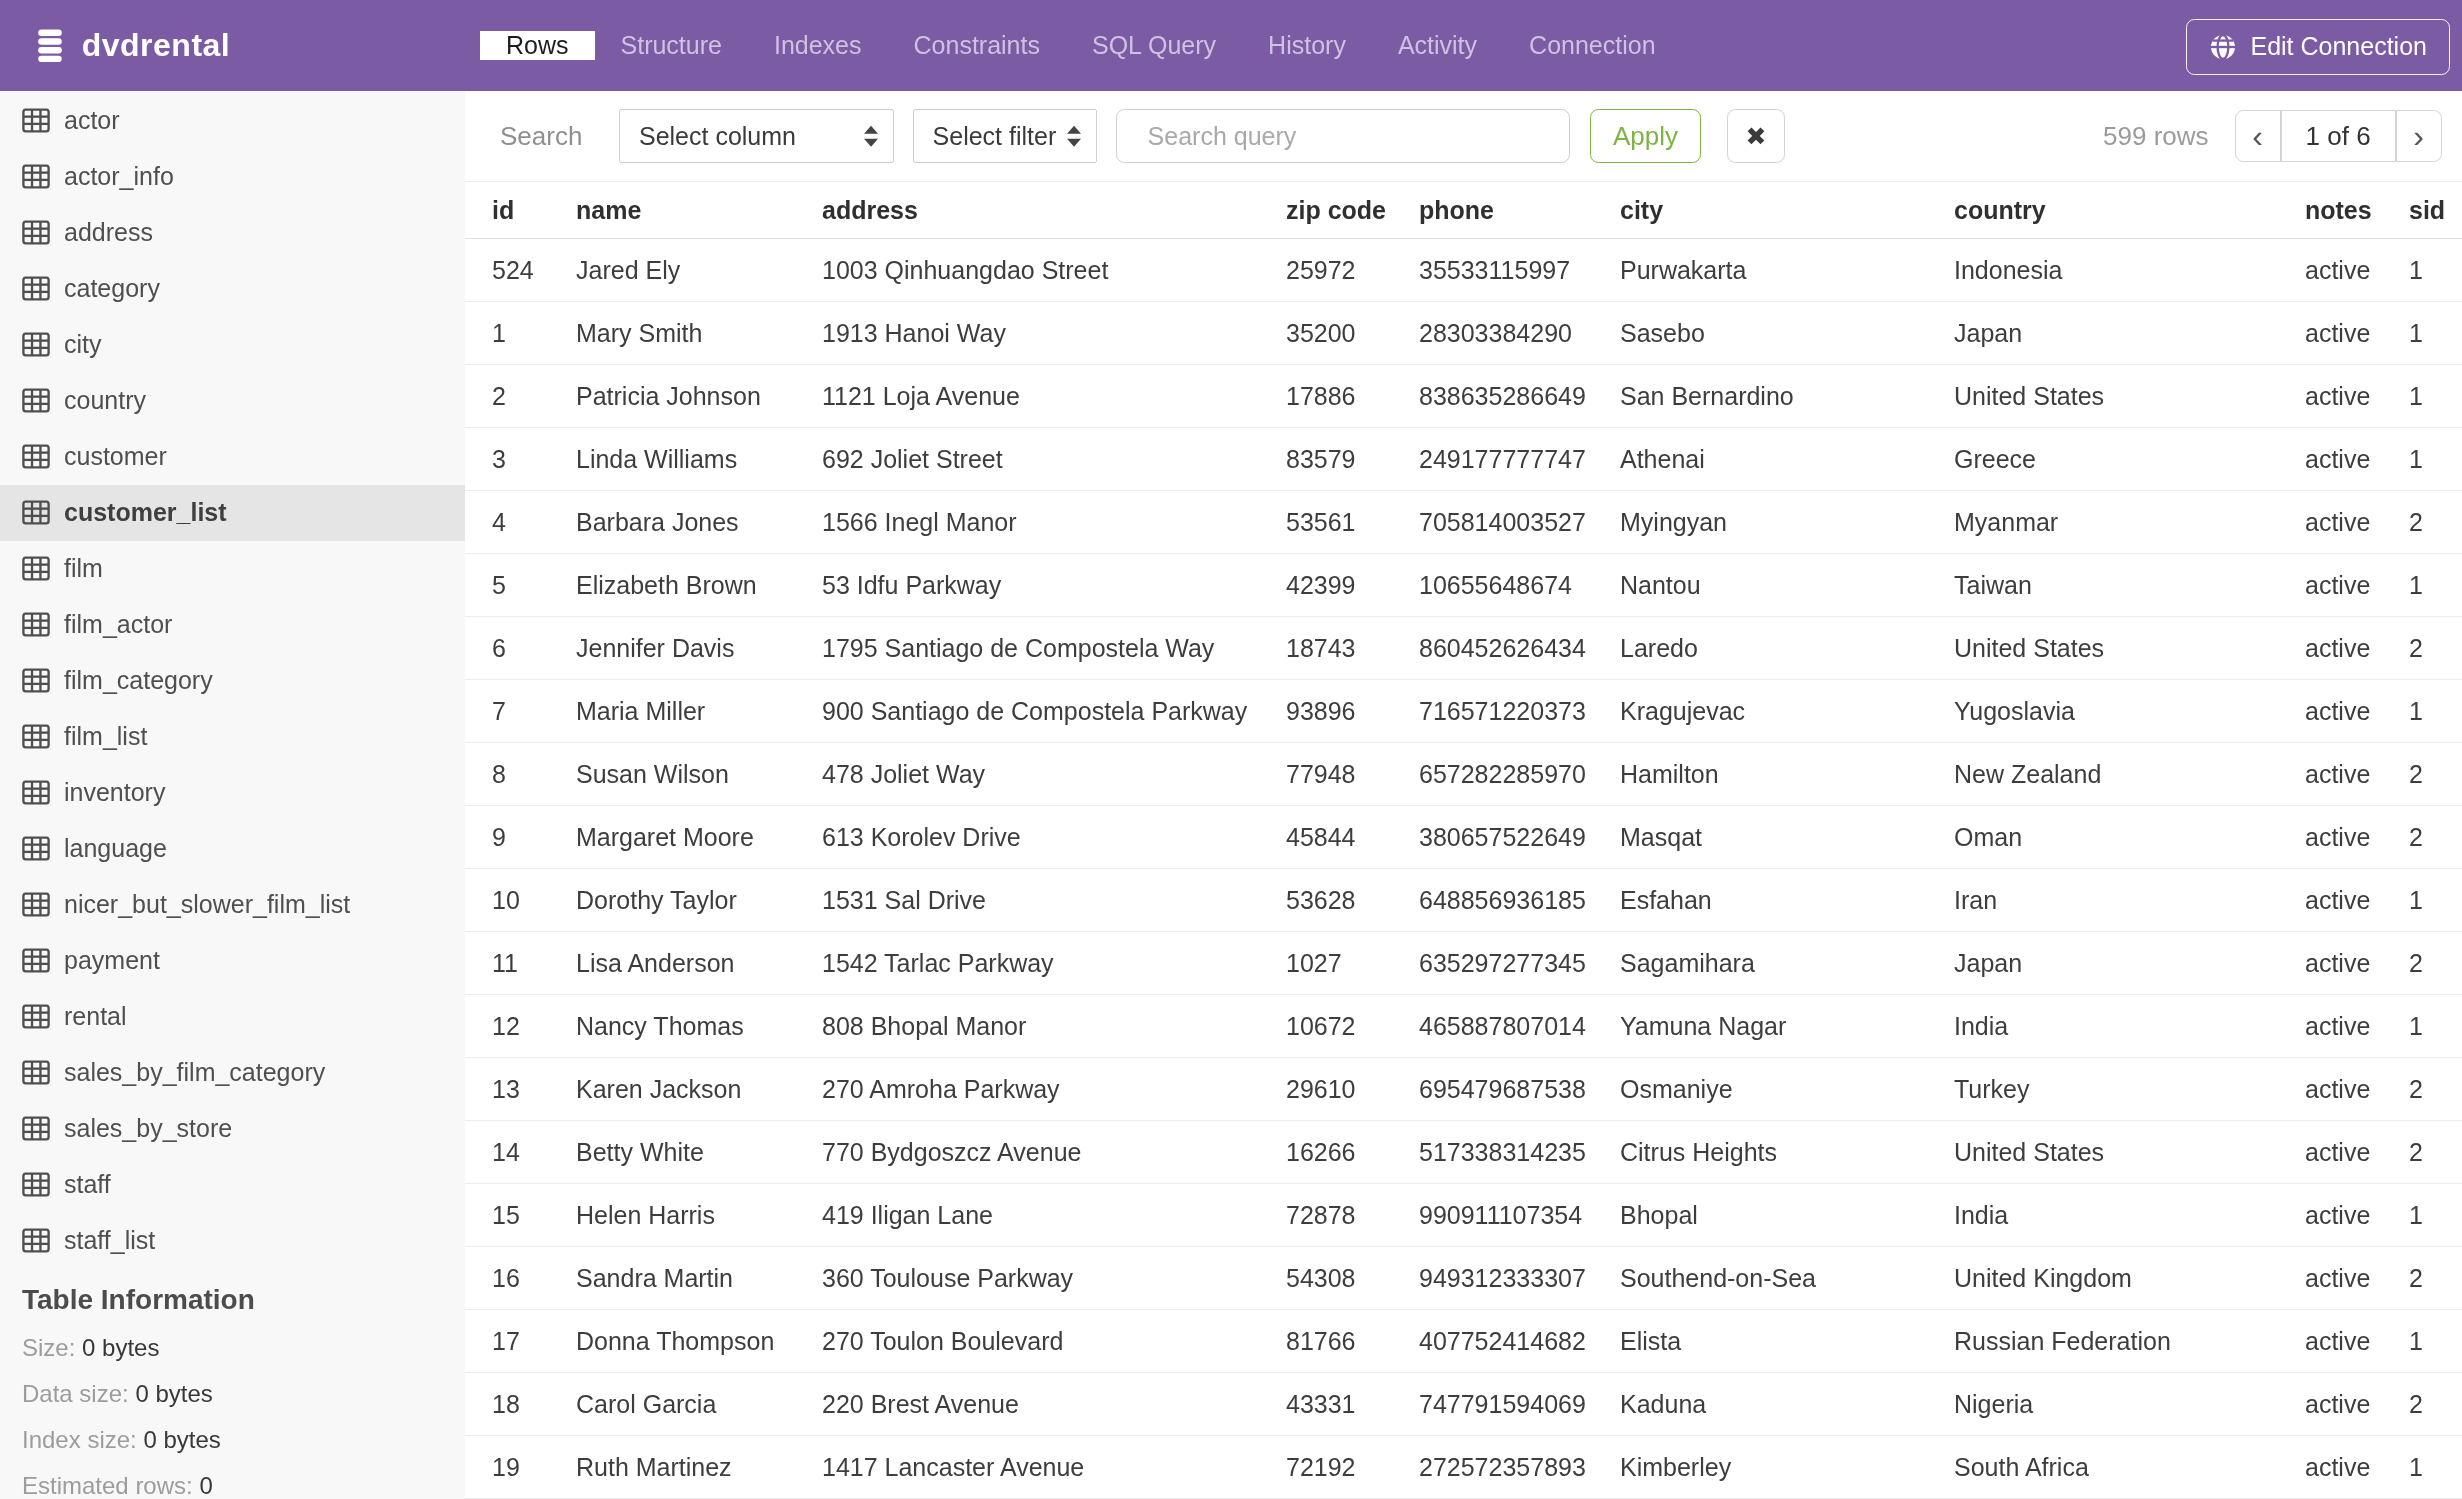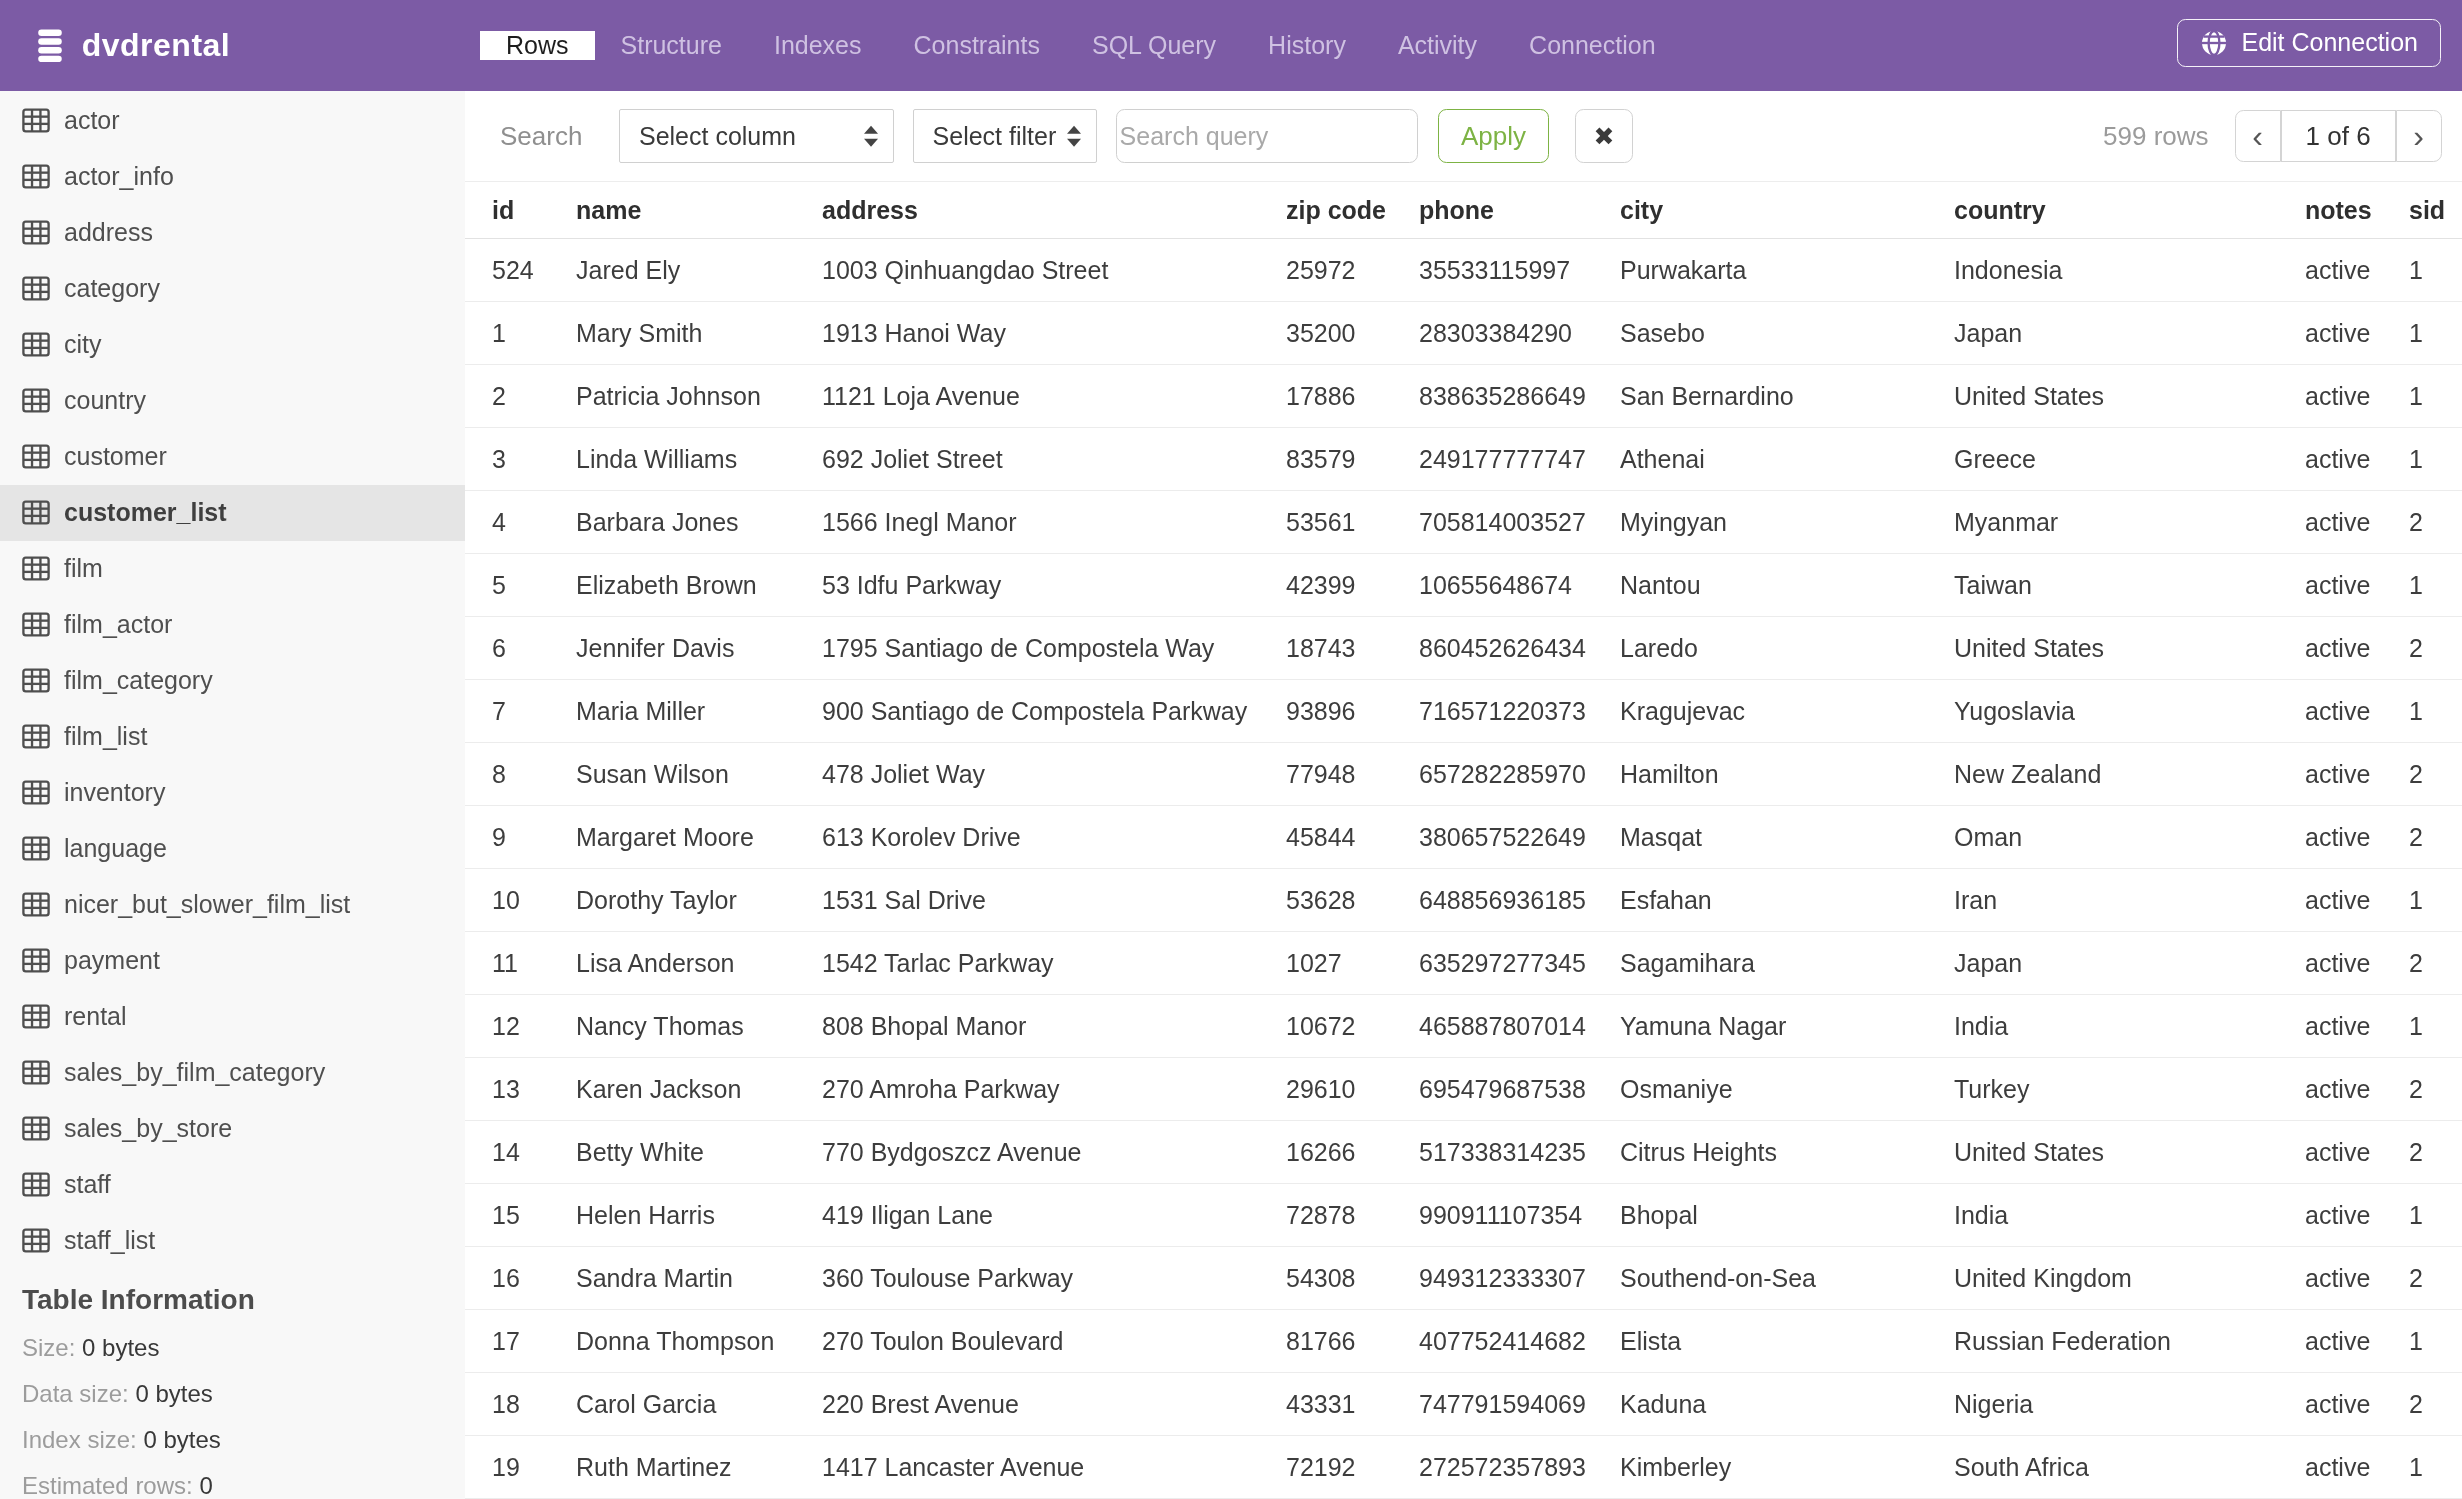--- a/index.html
+++ b/index.html
@@ -12,21 +12,21 @@
   .app { width:2462px; height:1500px; display:flex; flex-direction:column; overflow:hidden; }
 
   
   .topbar { height:91px; flex:0 0 91px; background:#7c5ba5; display:flex; align-items:center; position:relative; }
   .brand { width:465px; flex:0 0 465px; display:flex; align-items:center; padding-left:35px; gap:16.7px; }
   .brand-text { color:#fff; font-size:32px; font-weight:bold; letter-spacing:0.5px; }
   .tab-bar { display:flex; align-items:stretch; margin-left:15px; }
   .tab { display:flex; align-items:center; padding:0 26px; font-size:25px; color:#cfc1e2; cursor:pointer; }
   .tab.active { background:#ffffff; color:#1d1d1d; }
   .edit-conn {
-    position:absolute; right:21px; top:18.6px; height:48px;
+    position:absolute; right:12px; top:18.6px; height:56px;
     display:flex; align-items:center; gap:13px; padding:0 22px;
     border:1.9px solid rgba(255,255,255,.92); border-radius:8.4px;
     background:transparent; color:#fff; font-size:25px;
     font-family:inherit; cursor:pointer;
   }
 
   
   .body { flex:1 1 auto; display:flex; height:1409px; overflow:hidden; }
 
   
@@ -48,21 +48,21 @@
              border-bottom:1.9px solid #ededed; }
   .search-label { color:#8f8f8f; font-size:26px; margin-right:37px; }
   .sel { position:relative; height:54px; background:#fff; border:1.9px solid #d0d0d0; border-radius:2px;
          display:flex; align-items:center; padding:0 52px 0 18.6px; font-size:25px; color:#3a3a3a;
          cursor:pointer; margin-right:18.6px; white-space:nowrap; }
   .sel-col { width:275px; }
   .sel-filter { width:184px; }
   .dcaret { position:absolute; right:15px; top:50%; transform:translateY(-50%); display:flex; flex-direction:column; gap:4.6px; }
   .tri-up { width:0; height:0; border-left:7.4px solid transparent; border-right:7.4px solid transparent; border-bottom:8.4px solid #444; }
   .tri-down { width:0; height:0; border-left:7.4px solid transparent; border-right:7.4px solid transparent; border-top:8.4px solid #444; }
-  .query-input { width:302px; height:54px; border:1.9px solid #d0d0d0; border-radius:8.4px; padding:0 3px;
+  .query-input { width:454px; height:54px; border:1.9px solid #d0d0d0; border-radius:8.4px; padding:0 31px;
                  font-size:25px; font-family:inherit; color:#8b5cf6; margin-right:20.4px; outline:none; }
   .query-input::placeholder { color:#a9a9a9; }
   .btn-apply { height:54px; padding:0 22px; background:#fff; border:1.9px solid #7db344; color:#7db344;
                border-radius:8.4px; font-size:26px; font-family:inherit; cursor:pointer; margin-right:26px; }
   .btn-clear { height:54px; width:58px; background:#fff; border:1.9px solid #d2d2d2; color:#3b3b3b;
                border-radius:8.4px; font-size:25px; font-weight:bold; cursor:pointer; display:flex;
                align-items:center; justify-content:center; font-family:inherit; }
   .toolbar-right { margin-left:auto; display:flex; align-items:center; }
   .rows-count { color:#9b9b9b; font-size:26px; margin-right:26px; }
   .pager { display:flex; height:52px; }

